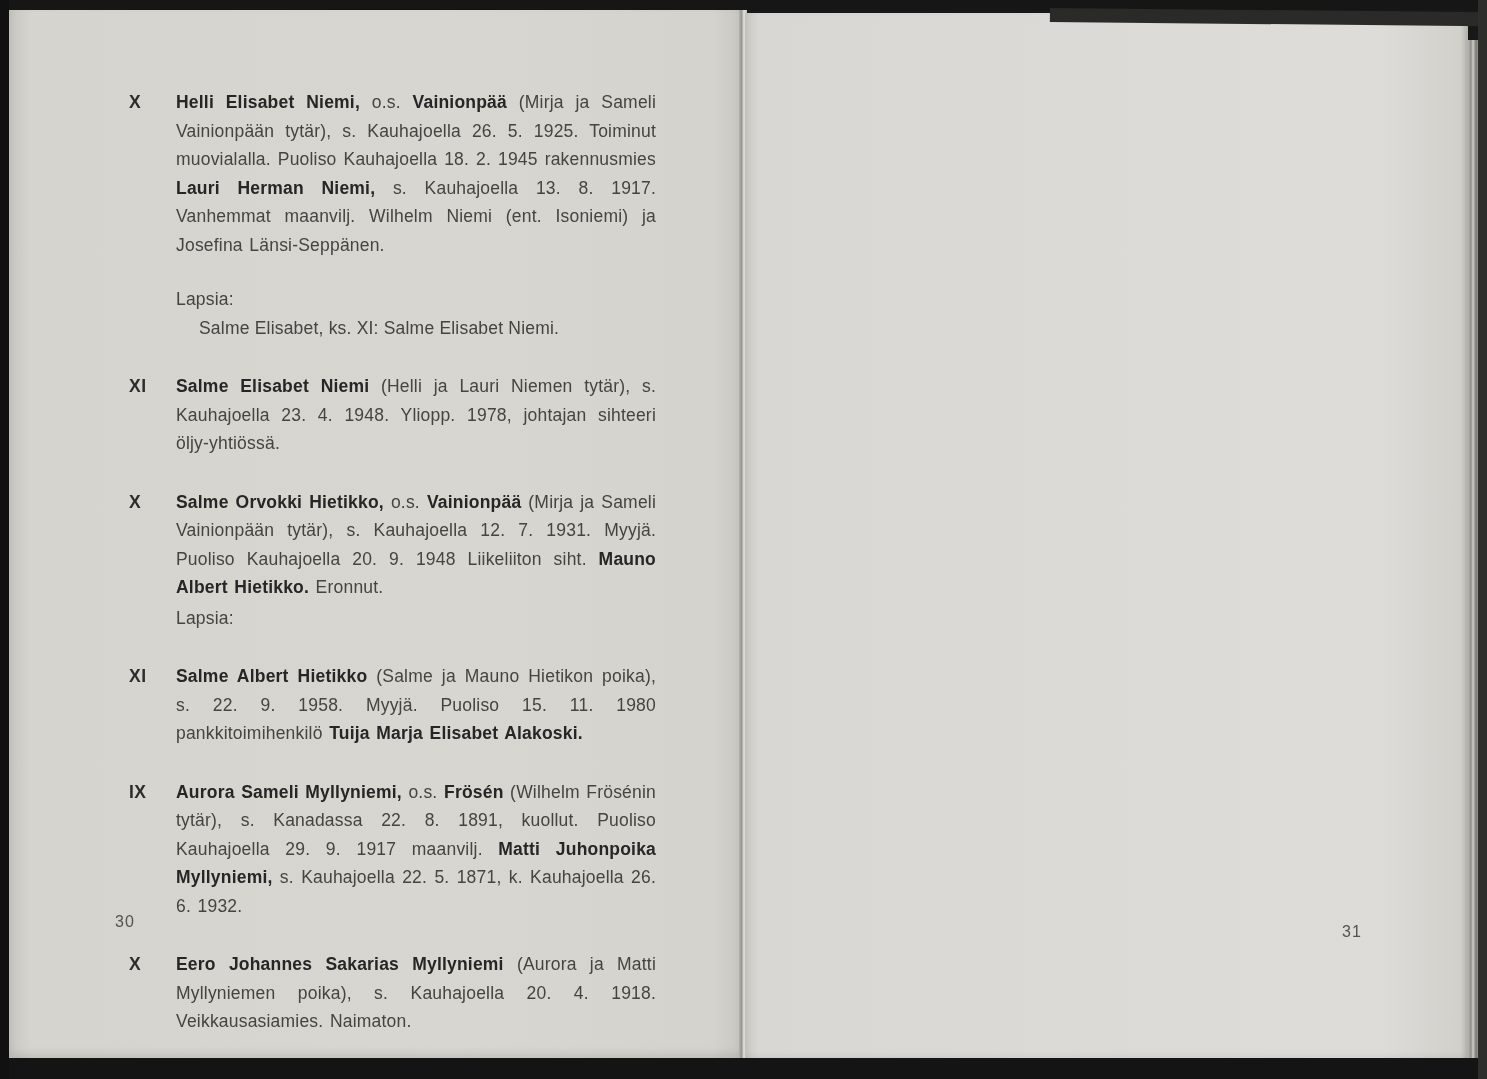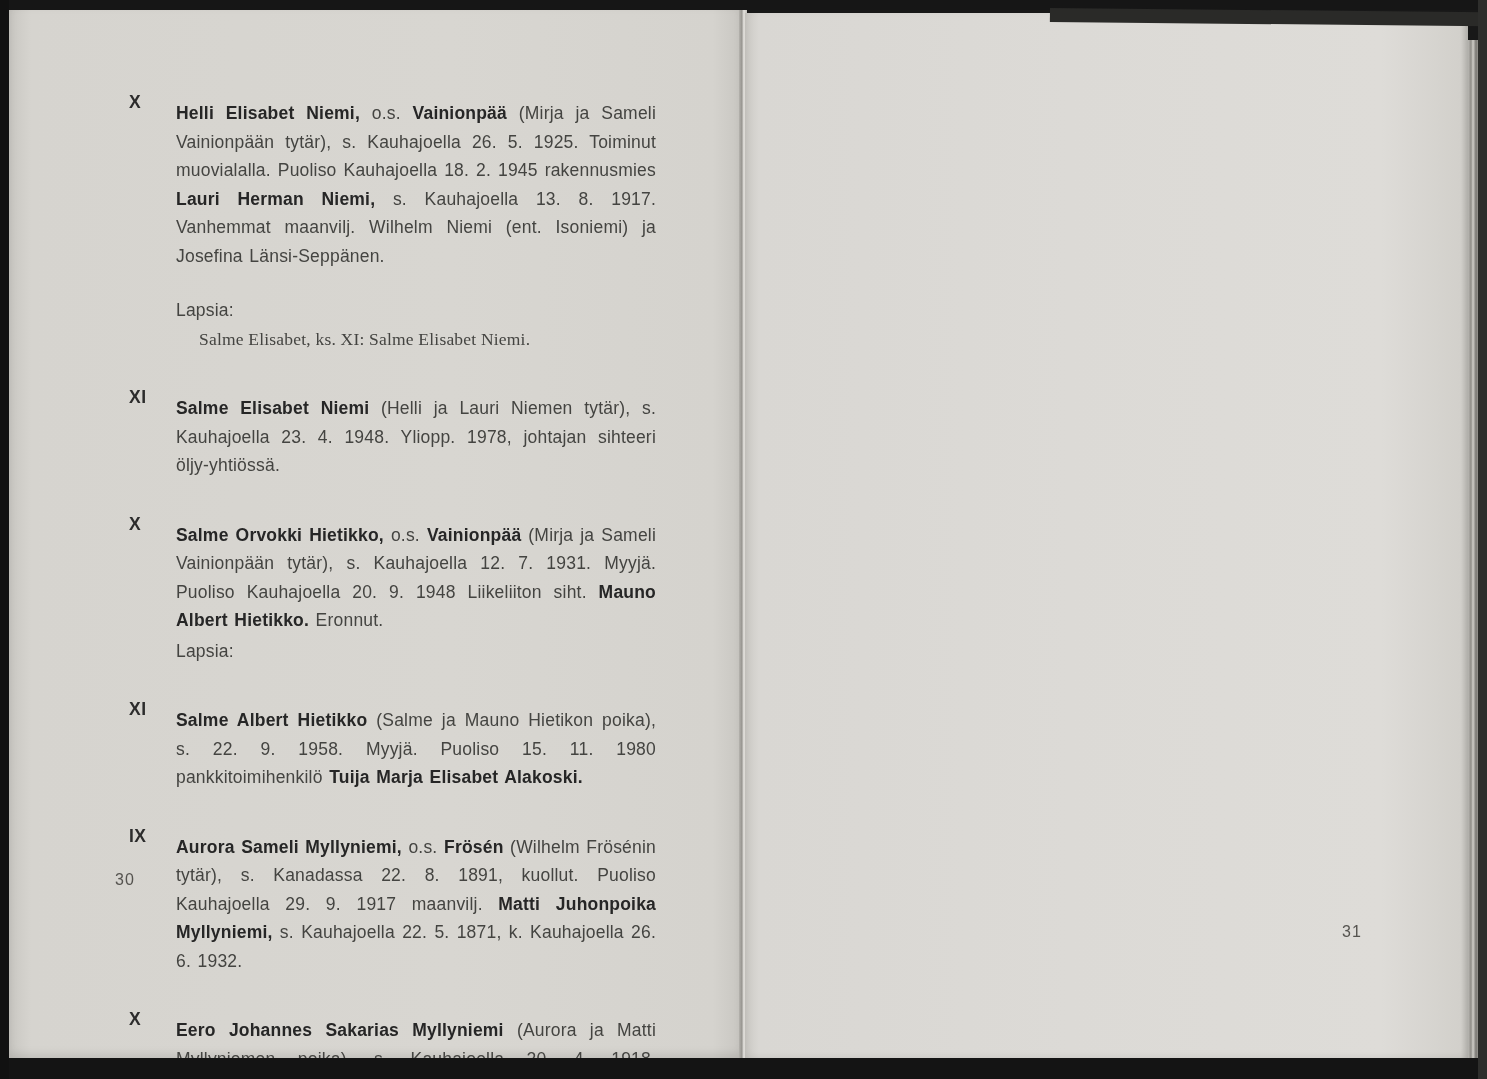--- a/index.html
+++ b/index.html
@@ -48,36 +48,35 @@
   .num{
     flex:0 0 auto;font-weight:bold;color:#2c2c2c;letter-spacing:0.5px;
   }
   .content-left  .num{width:47px;}
 
   .body{flex:1 1 auto;min-width:0;}
   .text{
     text-align:justify;
     word-spacing:1.5px;
     letter-spacing:0.2px;
-    margin-top:11px;
   }
   .text span, .child-line span{color:#444441;}
   b{font-weight:bold;color:#262626;}
 
   .children{margin-top:2px;}
   .children.gap{margin-top:26px;}
   .children-label{letter-spacing:0.2px;color:#444441;}
   .children-list{padding-left:23px;}
-  .child-line{letter-spacing:0.2px;font-family:Liberation Serif, serif;}
+  .child-line{letter-spacing:0.2px;}
 
   .page-num{
     position:absolute;
     font-size:16px;color:#55534f;letter-spacing:1px;
   }
-  .page-num-left{left:106px;top:861px;}
+  .page-num-left{left:106px;top:903px;}
   .page-num-right{left:597px;top:910px;text-align:center;}
 
   
   .edge-top{position:absolute;left:0;top:0;width:1487px;height:10px;background:#161616;}
   .edge-top-right{position:absolute;left:1050px;top:8px;width:437px;height:14px;background:#2a2a28;transform:rotate(0.55deg);transform-origin:left top;}
   .edge-bottom{position:absolute;left:0;top:1058px;width:1487px;height:21px;background:#141414;}
   .edge-left{position:absolute;left:0;top:0;width:9px;height:1079px;background:#111;}
   .edge-right{position:absolute;left:1478px;top:0;width:9px;height:1079px;background:#2e2e2c;}
 </style>
 </head>

